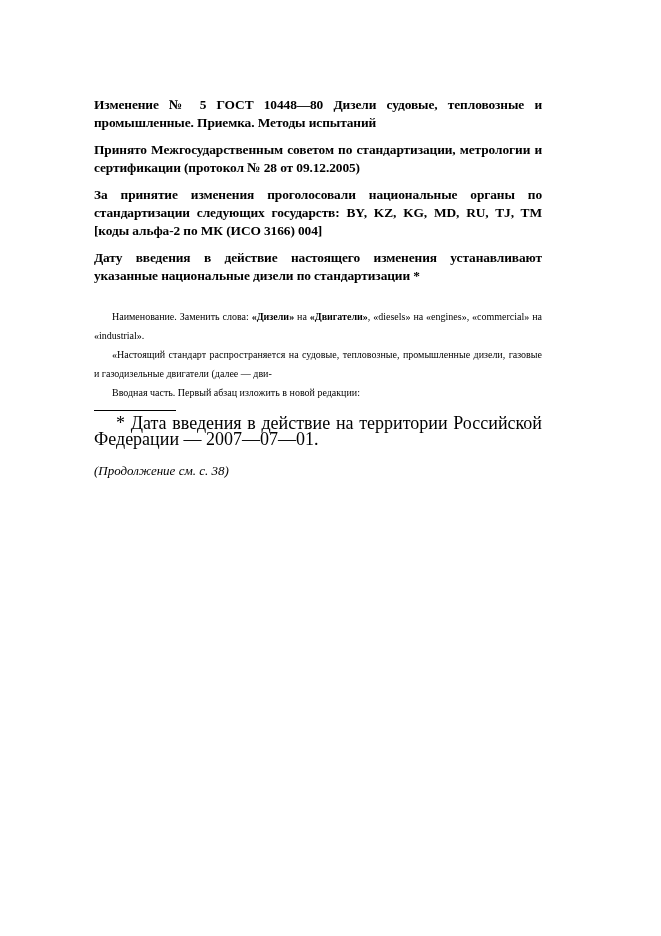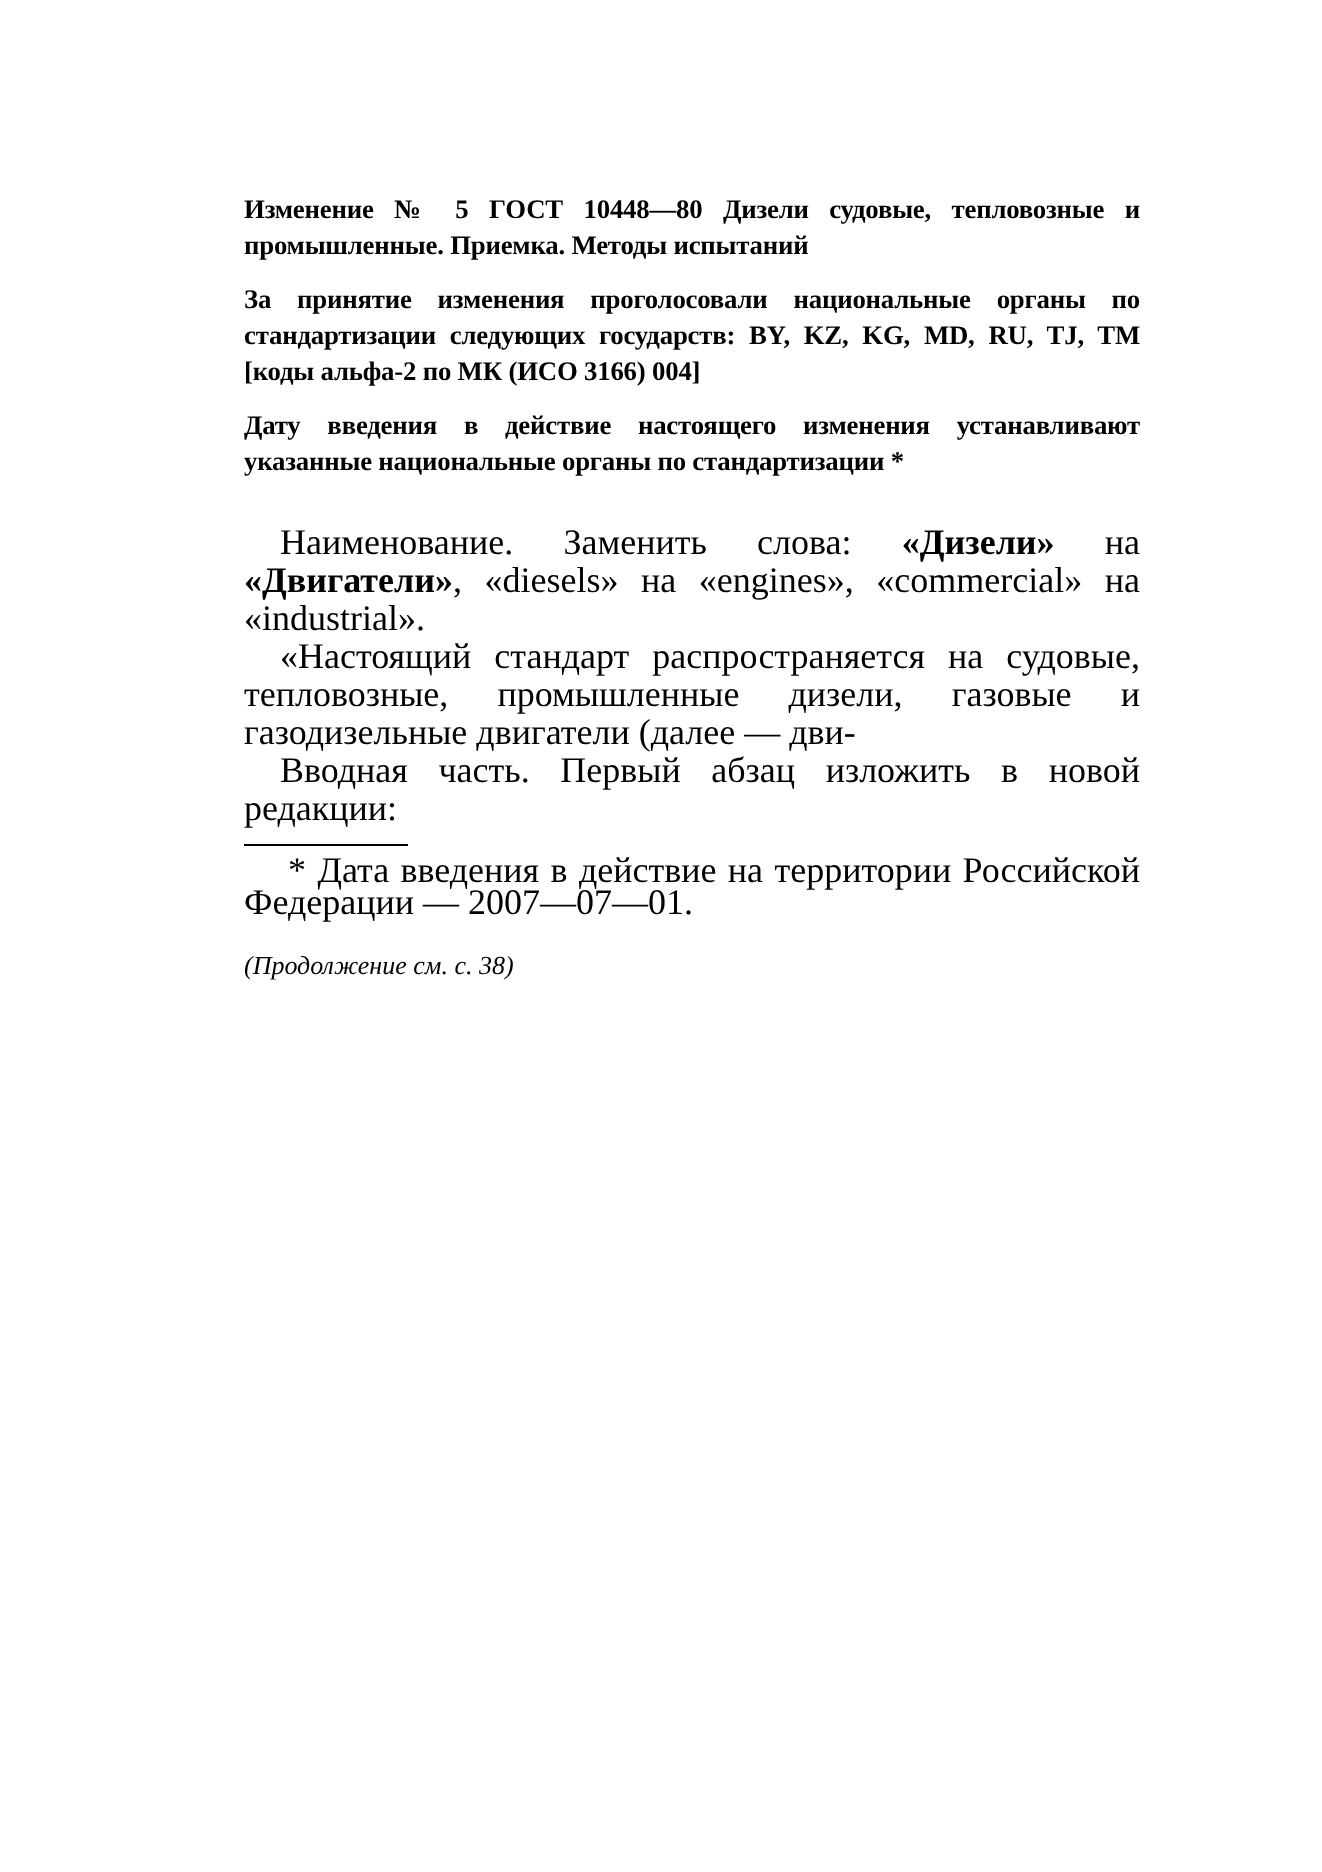--- a/index.html
+++ b/index.html
@@ -10,35 +10,35 @@
     body {
       width: 661px;
       height: 936px;
       position: relative;
       overflow: hidden;
       color: #000000;
       font-family: "Liberation Serif", "DejaVu Serif", serif;
     }
     .page {
       position: absolute;
-      left: 122px;
+      left: 94px;
       top: 96px;
       width: 448px;
     }
     .hdr {
       font-weight: bold;
       font-size: 13.4px;
       line-height: 18px;
       text-align: justify;
       margin: 0 0 9px 0;
       letter-spacing: -0.1px;
     }
     .hdr.first { margin-bottom: 9px; }
     .body {
-      font-size: 18px;
+      font-size: 10px;
       line-height: 19px;
       text-align: justify;
       margin: 0;
       text-indent: 18px;
     }
     .body b { font-weight: bold; }
     .body-block {
       margin-top: 22px;
     }
     .fn-rule {
@@ -61,22 +61,23 @@
       text-align: left;
       margin-top: 16px;
     }
   </style>
 </head>
 <body>
 
 <div class="page">
 
   <p class="hdr first">Изменение № 5 ГОСТ 10448—80 Дизели судовые, тепловозные и промышленные. Приемка. Методы испытаний</p>
+  <p class="hdr">Принято Межгосударственным советом по стандартизации, метрологии и сертификации (протокол № 28 от 09.12.2005)</p>
   <p class="hdr">За принятие изменения проголосовали национальные органы по стандартизации следующих государств: BY, KZ, KG, MD, RU, TJ, TM [коды альфа-2 по МК (ИСО 3166) 004]</p>
-  <p class="hdr">Дату введения в действие настоящего изменения устанавливают указанные национальные органы по стандартизации *</p>
+  <p class="hdr">Дату введения в действие настоящего изменения устанавливают указанные национальные дизели по стандартизации *</p>
 
   <div class="body-block">
     <p class="body"><span>Наименование. Заменить слова: </span><b>«Дизели»</b><span> на </span><b>«Двигатели»</b><span>, «diesels» на «engines», «commercial» на «industrial».</span></p>
     <p class="body">«Настоящий стандарт распространяется на судовые, тепловозные, промышленные дизели, газовые и газодизельные двигатели (далее — дви-</p>
     <p class="body">Вводная часть. Первый абзац изложить в новой редакции:</p>
   </div>
 
   <div class="fn-rule"></div>
   <p class="footnote">* Дата введения в действие на территории Российской Федерации — 2007—07—01.</p>
 

